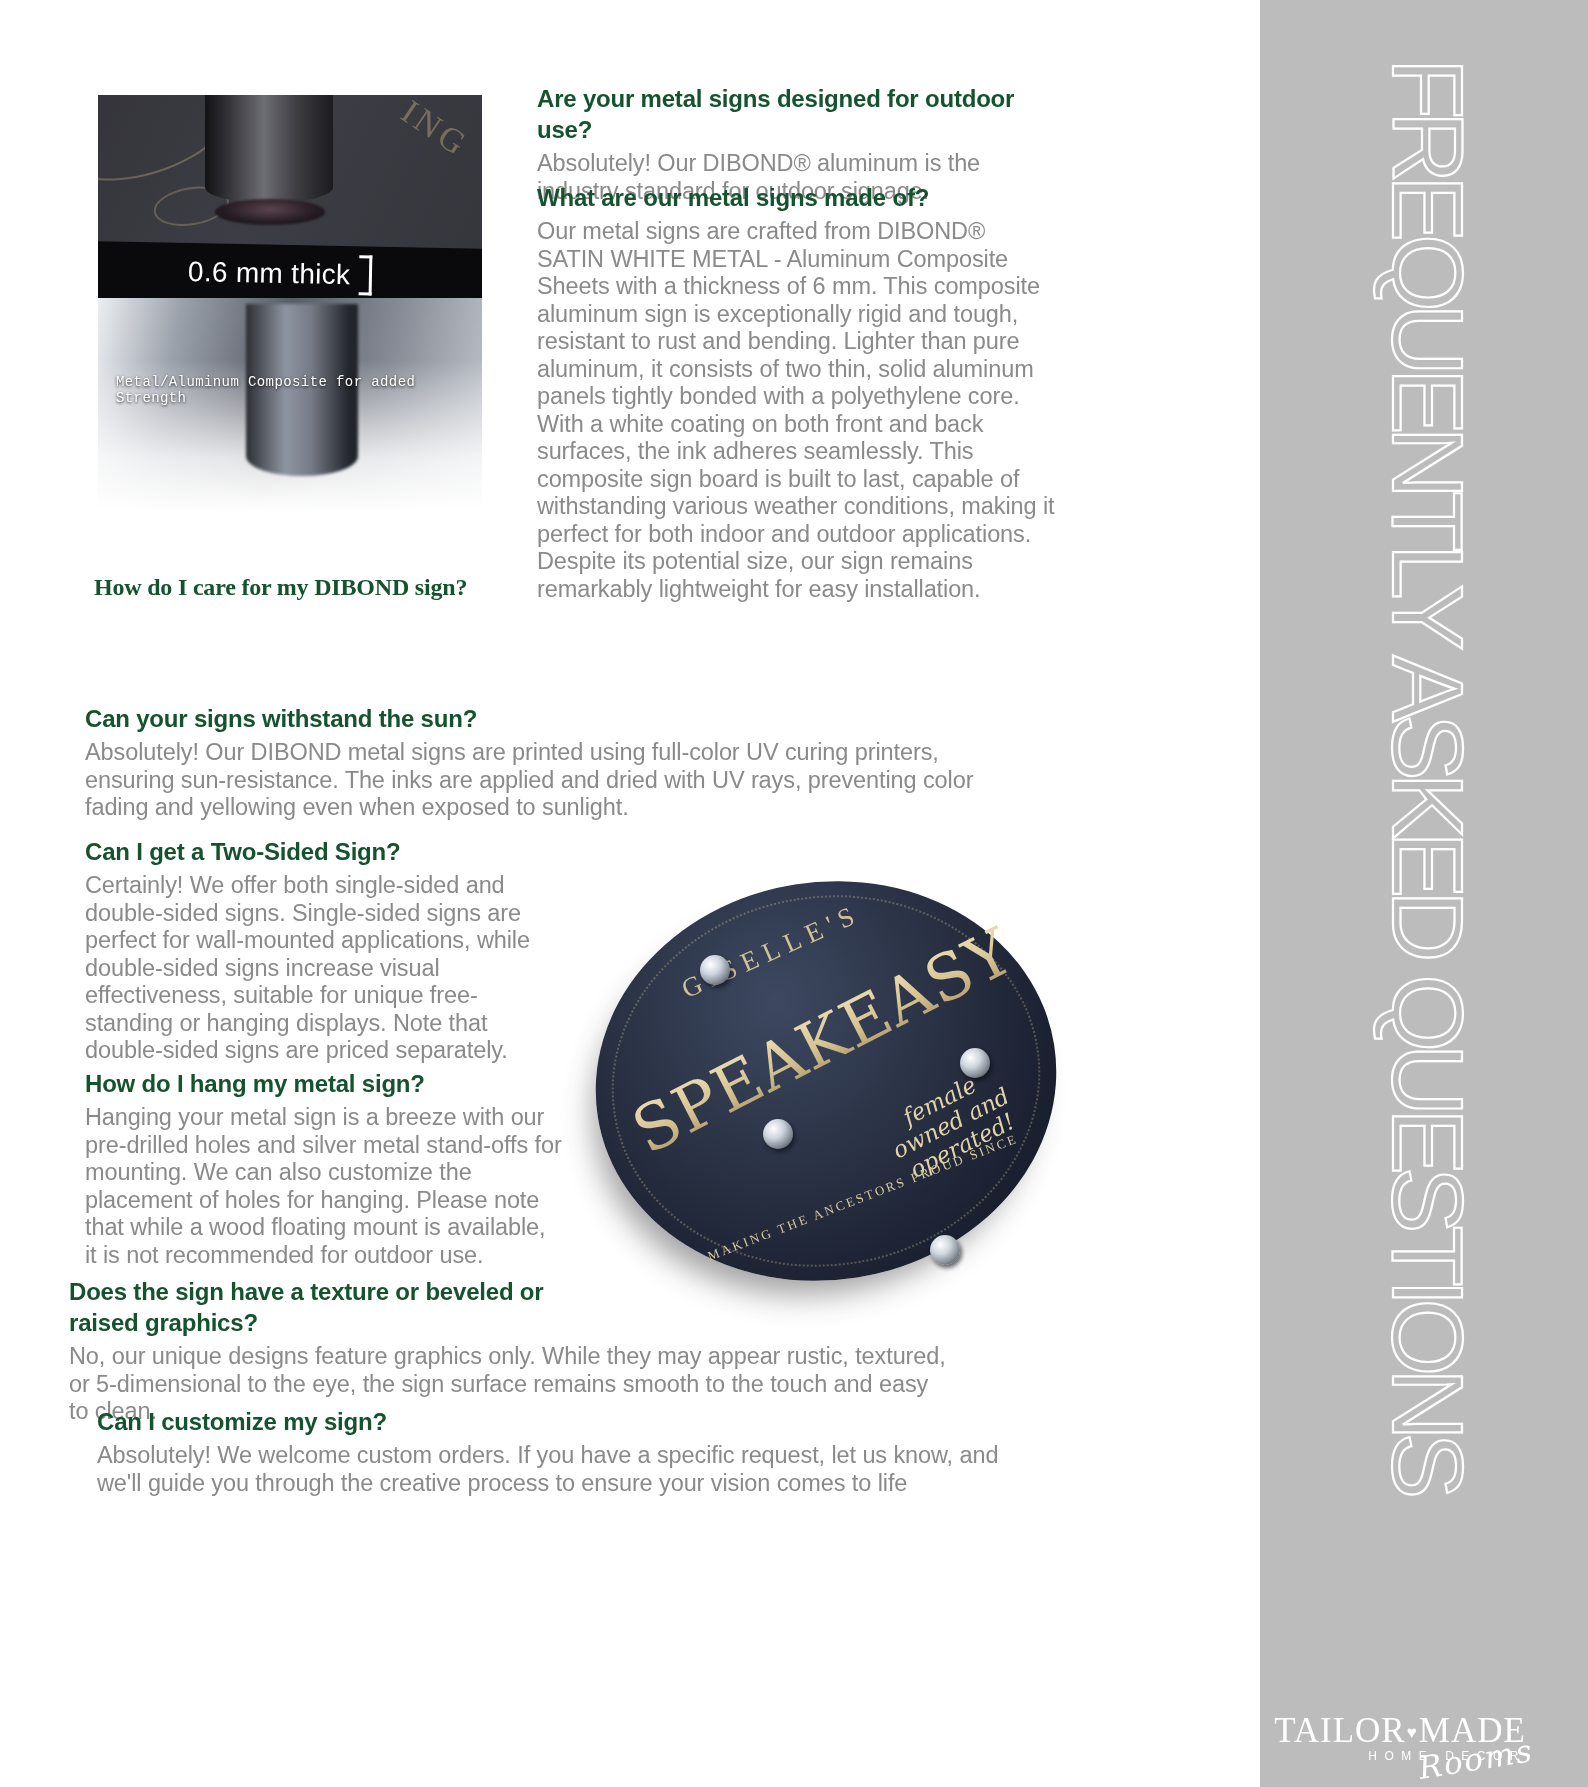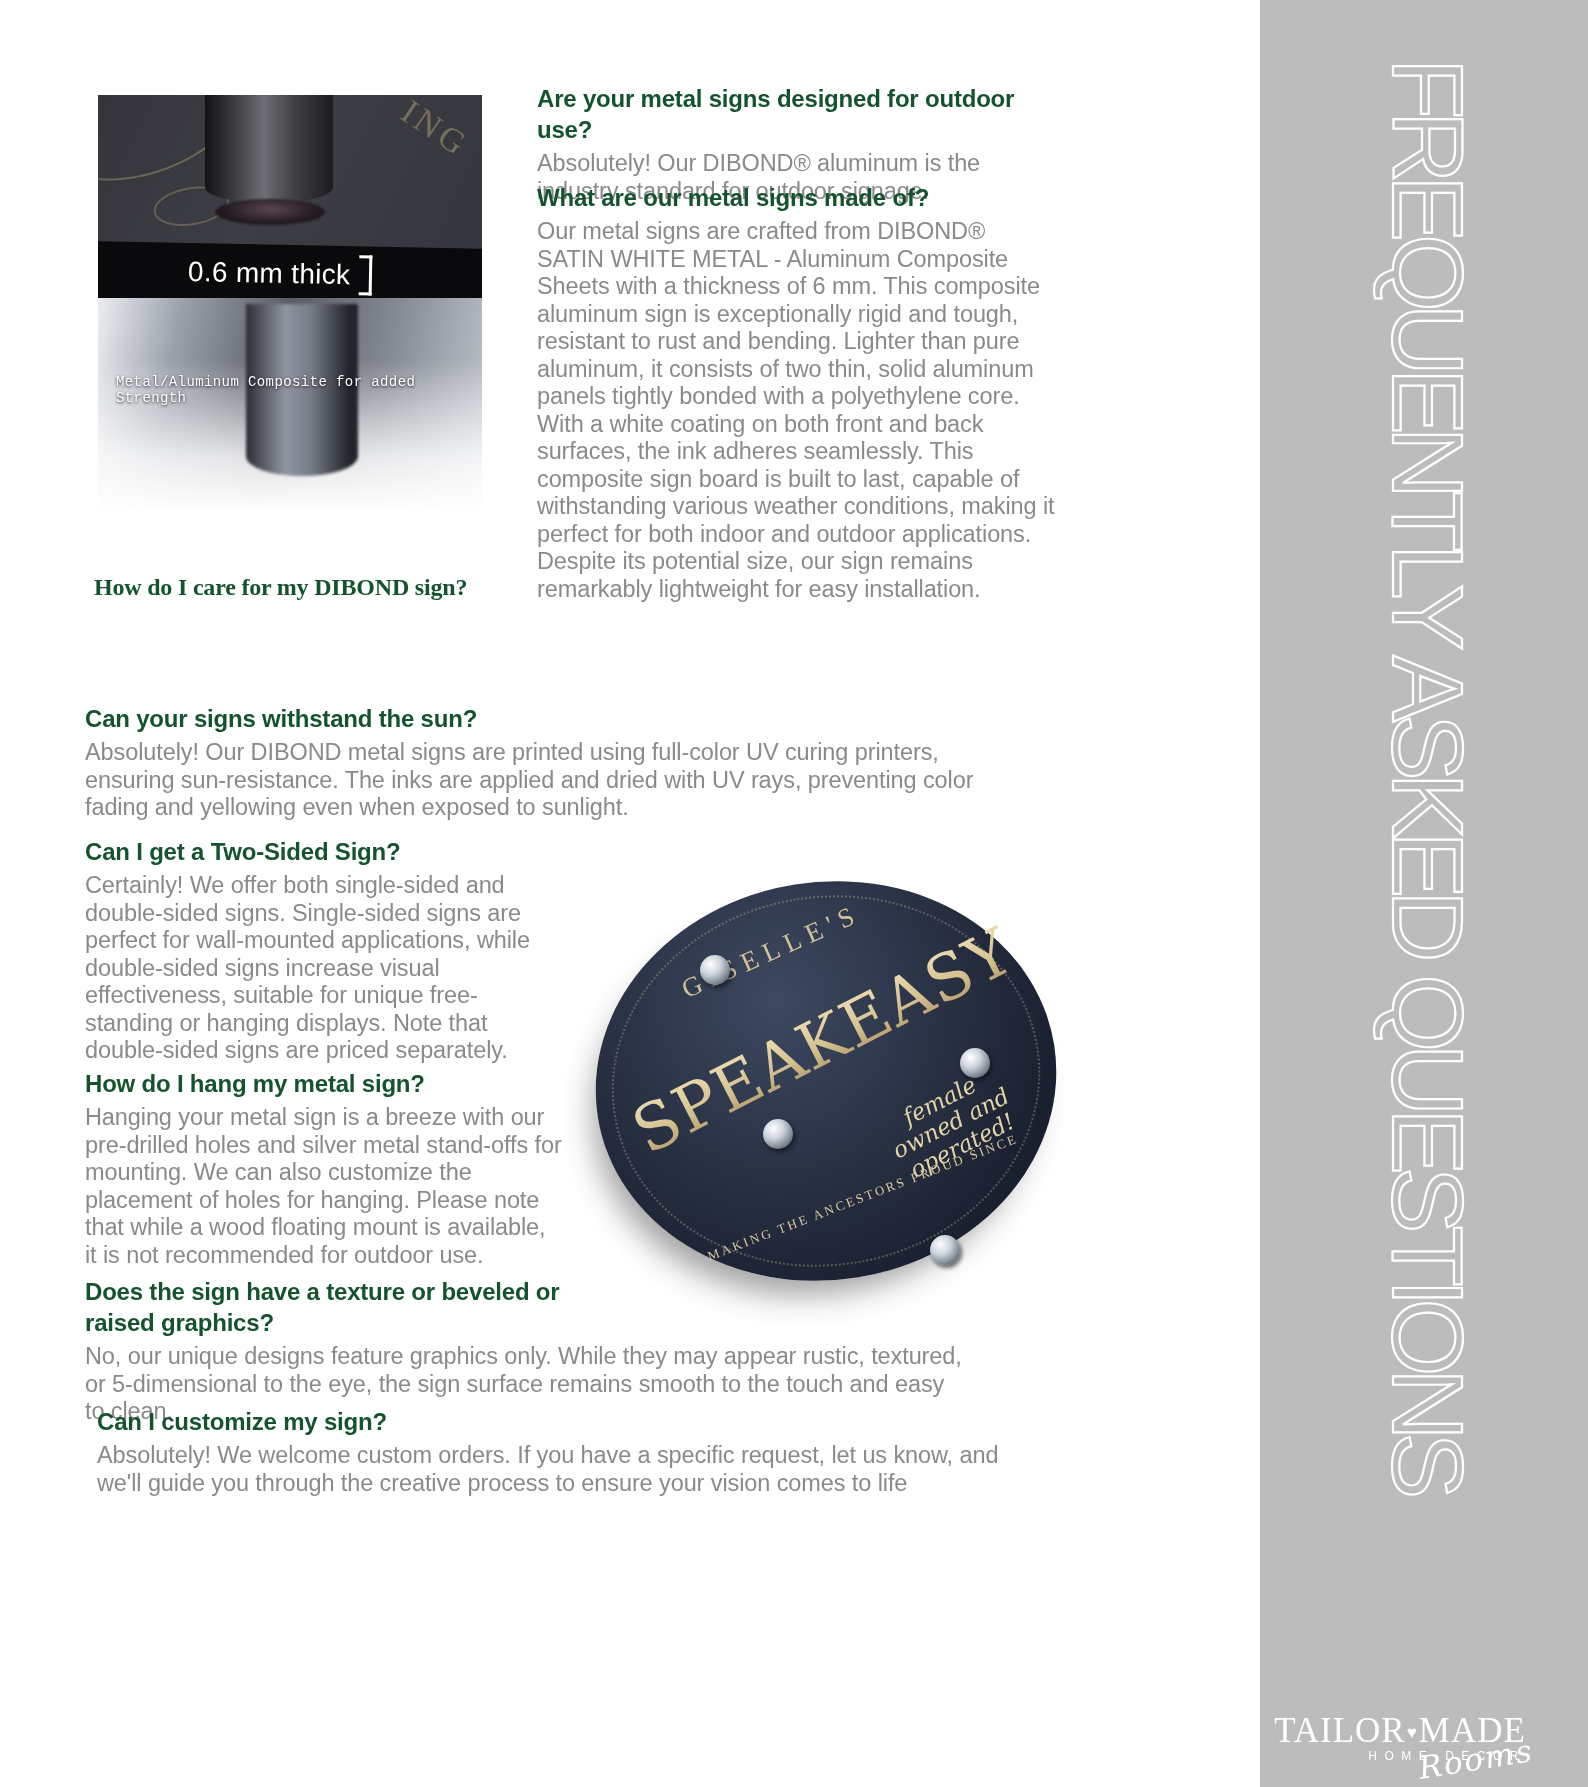--- a/index.html
+++ b/index.html
@@ -9,21 +9,21 @@
   
   .faq{position:absolute;}
   .faq h3{margin:0 0 5px 0;font-size:24px;line-height:31px;font-weight:bold;color:#14532d;letter-spacing:-0.2px;}
   .faq p{margin:0;font-size:23.5px;line-height:27.5px;color:#8a8a8a;letter-spacing:-0.1px;}
   .s1{left:537px;top:83px;width:515px;}
   .s2{left:537px;top:182px;width:520px;}
   .s3{left:94px;top:572px;width:945px;font-family:Liberation Serif, serif;}
   .s4{left:85px;top:703px;width:945px;}
   .s5{left:85px;top:836px;width:472px;}
   .s6{left:85px;top:1068px;width:478px;}
-  .s7{left:85px;top:1276px;width:880px;}
+  .s7{left:69px;top:1276px;width:880px;}
   .s7 h3{max-width:520px;}
   .s8{left:97px;top:1406px;width:945px;}
 
   
   .sidebar{position:absolute;left:1260px;top:0;width:328px;height:1787px;background:#bcbcbd;}
   .vtext{position:absolute;left:1378px;top:58px;writing-mode:vertical-rl;
          font-size:100px;line-height:1;letter-spacing:-8px;color:#ffffff;
          font-family:"Liberation Sans",sans-serif;font-weight:normal;white-space:nowrap;}
   @supports (-webkit-text-stroke: 1px #fff){
     .vtext{-webkit-text-fill-color:transparent;-webkit-text-stroke:2.2px #ffffff;}

